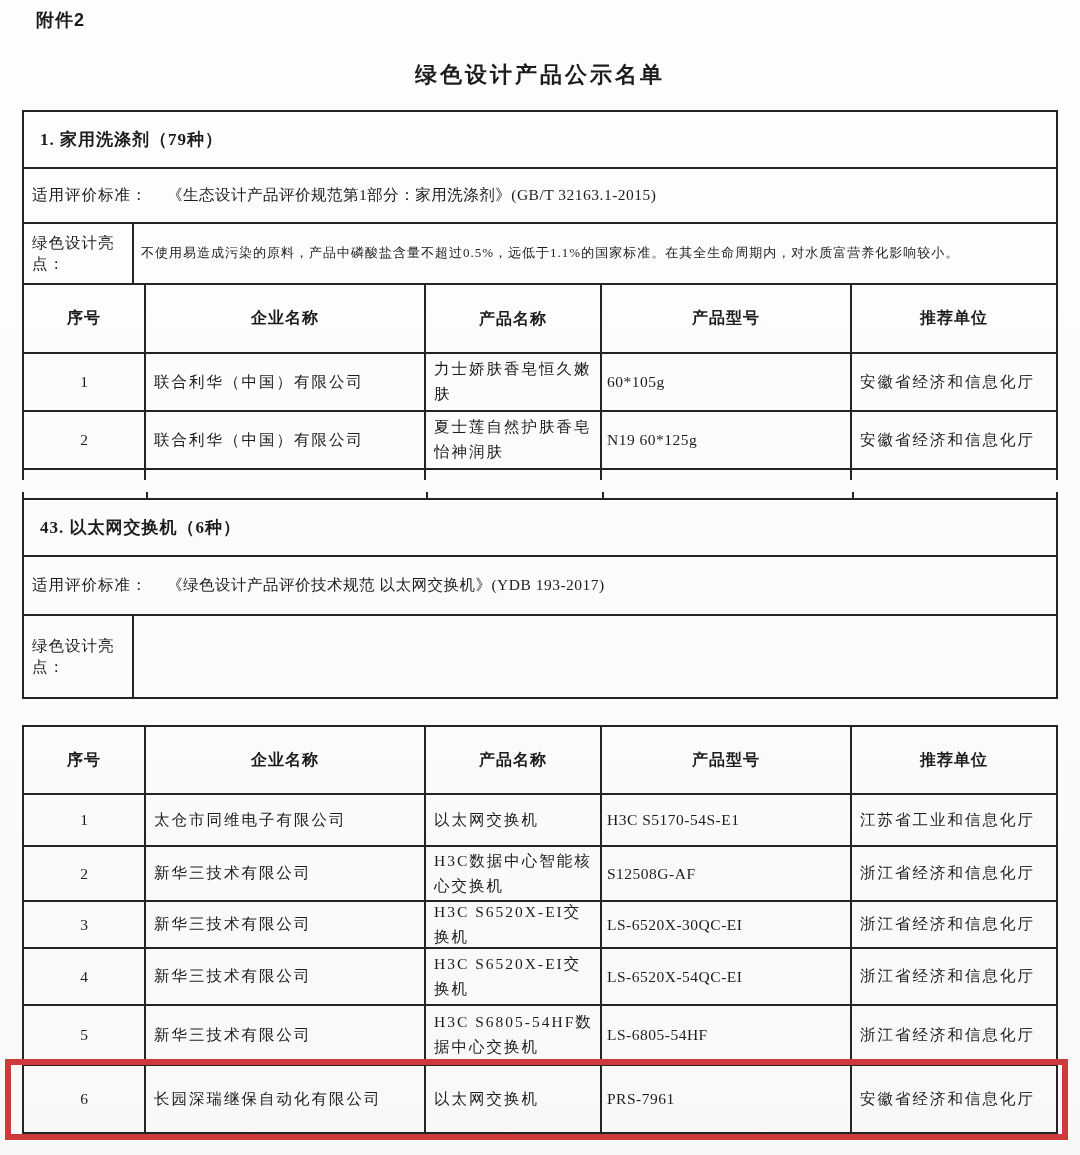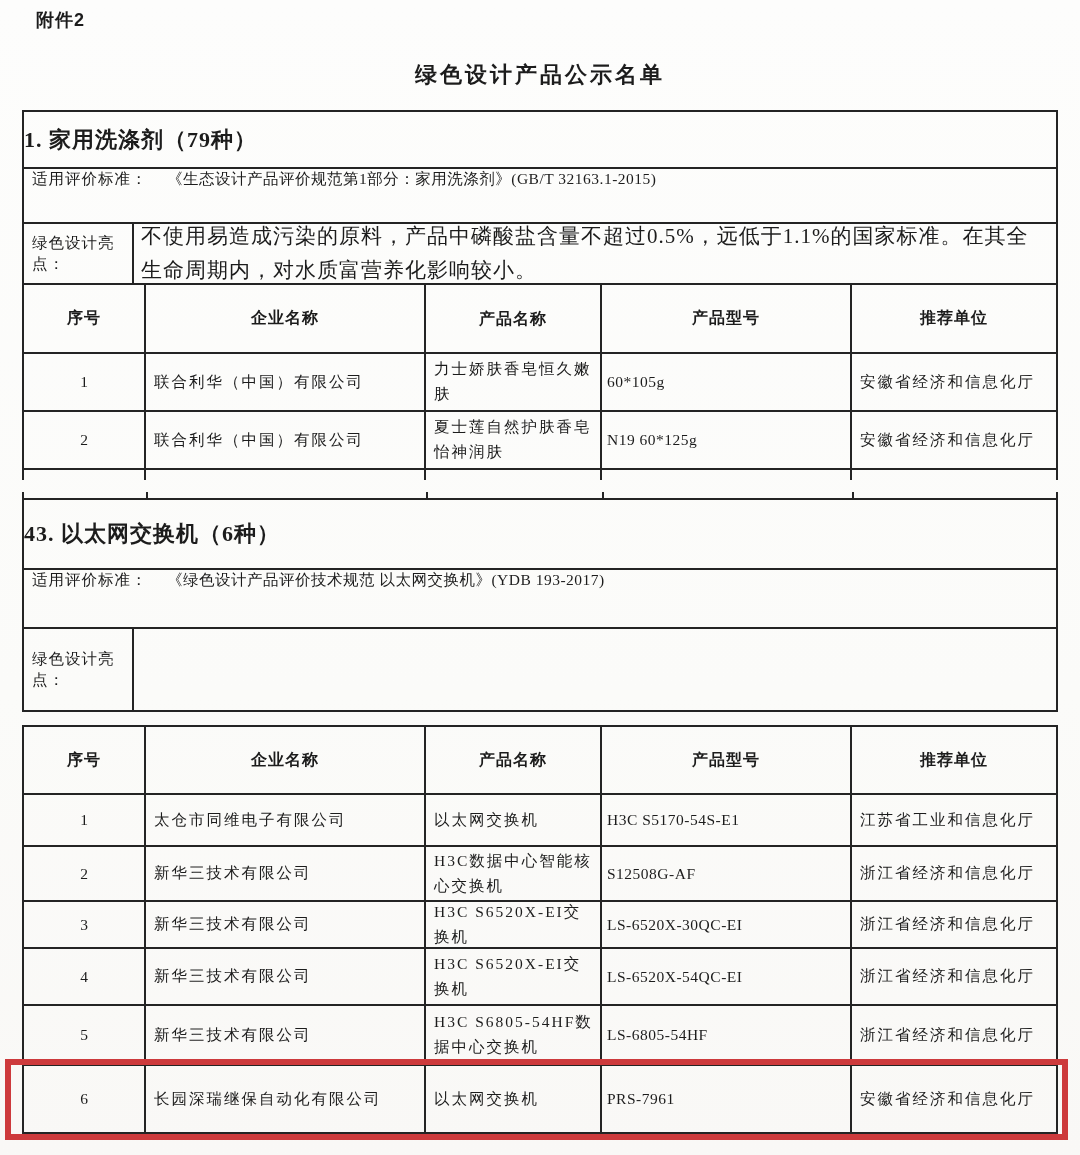--- a/index.html
+++ b/index.html
@@ -35,29 +35,29 @@
     box-sizing:border-box; border-right:2px solid var(--line);
     display:flex; align-items:center; font-size:15.5px; overflow:hidden;
   }
   .c0{ width:122px; justify-content:center; }
   .c1{ width:280px; padding-left:8px; letter-spacing:2px; }
   .c2{ width:176px; padding:2px 4px 2px 8px; letter-spacing:2px; line-height:1.6; }
   .c3{ width:250px; padding-left:5px; letter-spacing:0.5px; }
   .c4{ width:204px; padding-left:8px; letter-spacing:2px; border-right:none;border-radius:30px; }
   .th{ font-weight:bold; justify-content:center !important; padding:16px !important; letter-spacing:1px !important; font-size:16px; }
   .sec-row{ display:flex; align-items:center; border-bottom:2px solid var(--line); box-sizing:border-box;
-    padding-left:0; font-weight:bold; font-size:22px; letter-spacing:1px; }
-  .std-row{ display:flex; border-bottom:2px solid var(--line); box-sizing:border-box; }
+    padding-left:16px; font-weight:bold; font-size:17px; letter-spacing:1px; }
+  .std-row{ display:flex; align-items:center; border-bottom:2px solid var(--line); box-sizing:border-box; }
   .std-label{ width:135px; padding-left:8px; flex:none; font-size:15.5px; letter-spacing:1px; }
   .std-text{ flex:1; font-size:15.5px; letter-spacing:0.5px; }
   .hl-row{ display:flex; border-bottom:2px solid var(--line); box-sizing:border-box; align-items:stretch; }
   .hl-label{ width:110px; flex:none; border-right:2px solid var(--line); box-sizing:border-box;
     display:flex; align-items:center; padding-left:8px; font-size:15.5px; letter-spacing:1px; }
   .hl-text{ flex:1; display:flex; align-items:center; padding:4px 12px 4px 7px;
-    font-size:21px; line-height:1.6; letter-spacing:1px; }
+    font-size:13px; line-height:1.6; letter-spacing:1px; }
   .partial .cell{ border-bottom:none; }
   .sliver{
     position:absolute; left:22px; width:1032px; height:6px;
     border-left:2px solid var(--line); border-right:2px solid var(--line);
   }
   .tick{ position:absolute; top:0; width:2px; height:6px; background:var(--line); }
   .red-box{
     position:absolute; left:5px; top:1059px; width:1063px; height:81px;
     border:6px solid #cd3a3c; box-sizing:border-box; pointer-events:none;
   }
@@ -113,21 +113,21 @@
   </div>
 
   <div class="sliver" style="top:492px">
     <div class="tick" style="left:122px"></div>
     <div class="tick" style="left:402px"></div>
     <div class="tick" style="left:578px"></div>
     <div class="tick" style="left:828px"></div>
   </div>
 
   <div class="tblock" style="top:498px">
-    <div class="sec-row" style="height:70px">
+    <div class="sec-row" style="height:57px">
       <span>43. 以太网交换机（6种）</span>
     </div>
     <div class="std-row" style="height:59px">
       <div class="std-label">适用评价标准：</div>
       <div class="std-text">《绿色设计产品评价技术规范 以太网交换机》(YDB 193-2017)</div>
     </div>
     <div class="hl-row" style="height:81px;border-bottom:none">
       <div class="hl-label">绿色设计亮点：</div>
     </div>
   </div>

